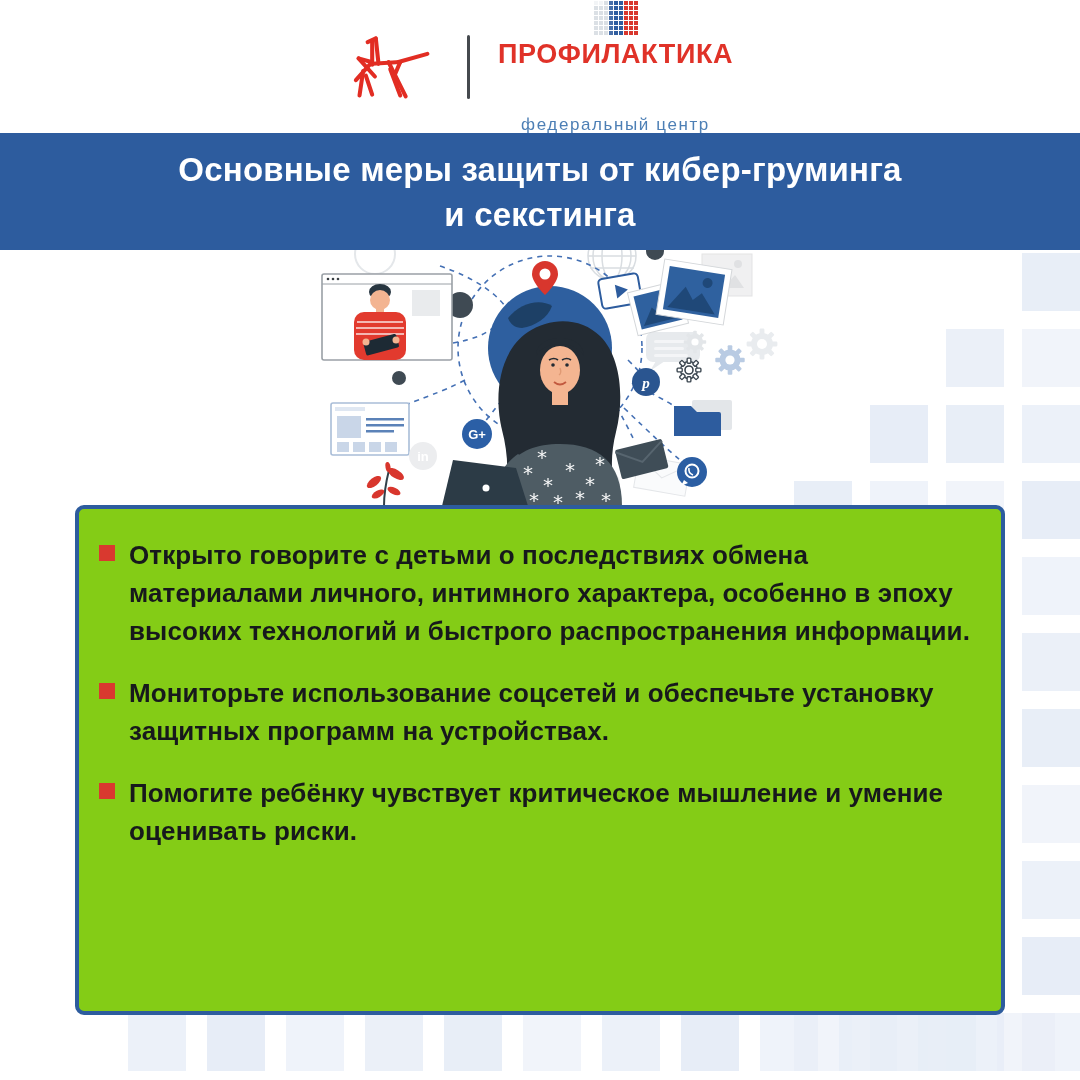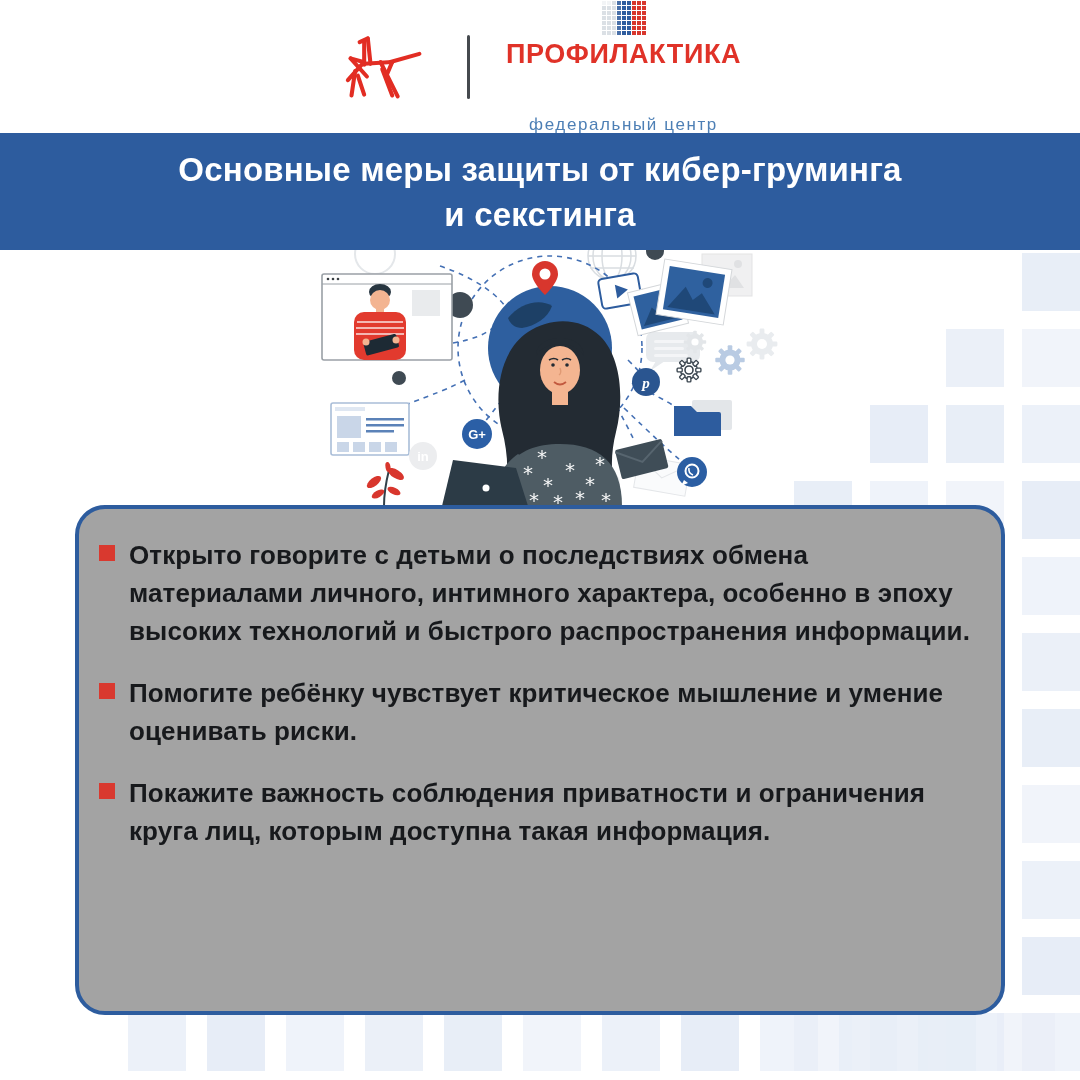--- a/index.html
+++ b/index.html
@@ -14,21 +14,21 @@
   .page{
     position:relative;width:1080px;height:1080px;background:#ffffff;
     overflow:hidden;font-family:"Liberation Sans",sans-serif;
   }
   
   #pattern{position:absolute;inset:0;z-index:0;}
   .px-sq{position:absolute;width:58px;height:58px;background:var(--pattern-blue);}
   
   .header{
     position:absolute;top:0;left:0;width:100%;height:133px;z-index:2;
-    display:flex;align-items:center;justify-content:center;gap:36px;
+    display:flex;align-items:center;justify-content:center;gap:28px;
   }
   .chair-icon{width:92px;height:86px;}
   .header-divider{width:3px;height:64px;background:#45494e;border-radius:2px;}
   .brand{display:flex;flex-direction:column;align-items:center;gap:4px;}
   .brand-grid{display:grid;grid-template-columns:repeat(9,4px);grid-auto-rows:4px;gap:1px;margin-bottom:2px;}
   .brand-grid i{display:block;width:4px;height:4px;}
   .brand-name{font-size:27px;font-weight:700;color:var(--brand-red);letter-spacing:.6px;line-height:1;}
   .brand-subtitle{font-size:17px;color:var(--brand-sub-blue);letter-spacing:1.6px;line-height:1;margin-top:44px;}
   
   .banner{
@@ -37,21 +37,21 @@
   }
   .banner-title{
     color:#fff;font-size:33px;font-weight:700;line-height:45px;text-align:center;
     white-space:pre-line;letter-spacing:.2px;margin:16px;
   }
   
   .illustration{position:absolute;left:290px;top:248px;width:500px;height:258px;z-index:1;}
   
   .tips-card{
     position:absolute;left:75px;top:505px;width:930px;height:510px;z-index:2;
-    background:#a3a3a3;border:4px solid var(--banner-blue);border-radius:30px;
+    background:#84cc16;border:4px solid var(--banner-blue);border-radius:9px;
     box-sizing:border-box;
   }
   .tips-list{list-style:none;margin:0;padding:27px 22px 0 20px;}
   .tip-item{display:flex;align-items:flex-start;}
   .tip-item + .tip-item{margin-top:24px;}
   .tip-bullet{flex:0 0 16px;width:16px;height:16px;background:var(--bullet-red);margin:9px 14px 0 0;}
   .tip-text{
     font-size:26px;line-height:38px;font-weight:700;color:var(--text-dark);
     white-space:pre-line;letter-spacing:.1px;
   }
@@ -404,24 +404,24 @@
   <div class="tips-card">
     <ul class="tips-list">
       <li class="tip-item">
         <span class="tip-bullet"></span>
         <span class="tip-text">Открыто говорите с детьми о последствиях обмена
 материалами личного, интимного характера, особенно в эпоху
 высоких технологий и быстрого распространения информации.</span>
       </li>
       <li class="tip-item">
         <span class="tip-bullet"></span>
+        <span class="tip-text">Мониторьте использование соцсетей и обеспечьте установку
+защитных программ на устройствах.</span>
+      </li>
+      <li class="tip-item">
+        <span class="tip-bullet"></span>
         <span class="tip-text">Помогите ребёнку чувствует критическое мышление и умение
 оценивать риски.</span>
       </li>
-      <li class="tip-item">
-        <span class="tip-bullet"></span>
-        <span class="tip-text">Покажите важность соблюдения приватности и ограничения
-круга лиц, которым доступна такая информация.</span>
-      </li>
     </ul>
   </div>
 
 </div>
 
 </body></html>

